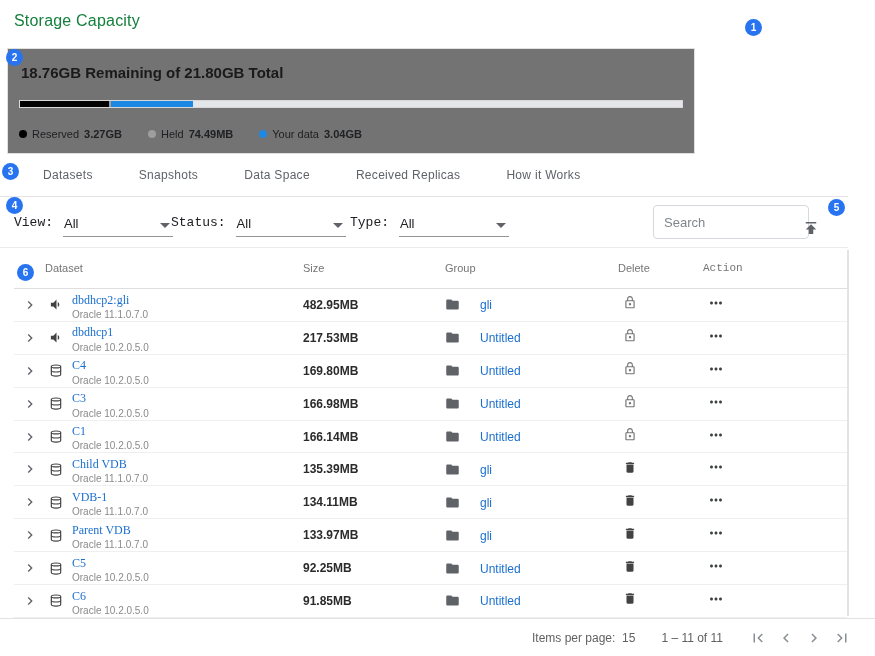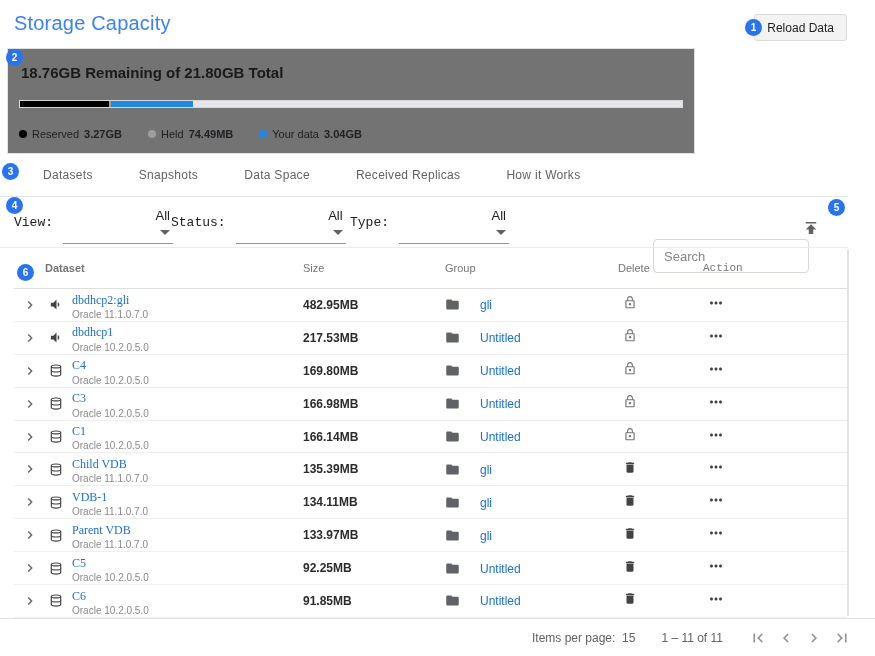--- a/index.html
+++ b/index.html
@@ -2,21 +2,21 @@
 <html style="--link: #1a6fce;"><head>
 <meta charset="utf-8">
 <style>
   :root{ --link:#1a6fce; }
   *{ box-sizing:border-box; }
   html,body{ margin:0; padding:0; background:#fff; }
   body{ font-family:"Liberation Sans", sans-serif; color:#202124; }
   .app{ position:relative; width:875px; height:656px; background:#fff; overflow:hidden; }
 
   
-  .page-title{ position:absolute; left:14px; top:12px; margin:0; font-size:20px; font-weight:normal; color:#3b82f6; letter-spacing:.2px; }
+  .page-title{ position:absolute; left:14px; top:12px; margin:0; font-size:16px; font-weight:normal; color:#15803d; letter-spacing:.2px; }
   .reload-btn{ position:absolute; right:28px; top:14px; height:27px; padding:0 12px; background:#f3f3f3; border:1px solid #dcdcdc; border-radius:3px; font-family:inherit; font-size:12px; color:#202124; cursor:pointer; }
 
   
   .cap-panel{ position:absolute; left:7px; top:48px; width:688px; height:106px; border:1px solid #e0e0e0; background:#737373; }
   .cap-summary{ position:absolute; left:13px; top:15px; font-size:15px; font-weight:bold; color:#1a1a1a; }
   .cap-bar{ position:absolute; left:11px; right:11px; top:51px; height:8px; border:1px solid #d8d8d8; display:flex; overflow:hidden; }
   .cap-bar .seg{ height:100%; flex-shrink:0; }
   .legend{ position:absolute; left:11px; top:79px; display:flex; gap:26px; align-items:center; font-size:11px; color:#202124; }
   .legend-item{ display:flex; align-items:center; gap:5px; }
   .dot{ width:8px; height:8px; border-radius:50%; display:inline-block; background:#999; }
@@ -28,29 +28,29 @@
 
   .hr1{ position:absolute; left:0; top:196px; width:848px; height:1px; background:#e4e4e4; }
   .hr2{ position:absolute; left:0; top:247px; width:848px; height:1px; background:#ececec; }
   .vline{ position:absolute; left:847px; top:250px; width:2px; height:366px; background:#e3e3e3; }
 
   
   .filters{ position:absolute; left:0; top:197px; width:848px; height:50px; }
   .fgroup{ position:absolute; top:0; height:100%; display:flex; align-items:center; }
   .fg-view{ left:14px; } .fg-status{ left:171px; } .fg-type{ left:350px; }
   .flabel{ font-size:13px; color:#202124;font-family:Liberation Mono, monospace; }
-  .fselect{ width:110px; margin-left:10px; display:flex; align-items:flex-end; justify-content:space-between; border-bottom:1px solid #949494; padding:0 3px 5px 1px; font-size:13px; color:#202124; cursor:pointer; position:relative; top:4px;flex-direction:column; }
-  .search{ position:absolute; left:653px; top:8px; width:156px; height:34px; border:1px solid #d5d8dc; border-radius:4px; background:#fff;margin-top:34px; }
+  .fselect{ width:110px; margin-left:10px; display:flex; align-items:flex-end; justify-content:space-between; border-bottom:1px solid #949494; padding:0 3px 5px 1px; font-size:13px; color:#202124; cursor:pointer; position:relative; top:4px; }
+  .search{ position:absolute; left:653px; top:8px; width:156px; height:34px; border:1px solid #d5d8dc; border-radius:4px; background:#fff; }
   .search input{ width:100%; height:100%; border:none; outline:none; padding:0 10px; font-family:inherit; font-size:13px; color:#202124; background:transparent; }
   .search input::placeholder{ color:#80868b; }
   .export-btn{ position:absolute; right:28px; top:22px; background:none; border:none; padding:0; cursor:pointer; line-height:0; }
 
   
   .thead{ position:absolute; left:14px; top:248px; width:833px; height:41px; display:grid; grid-template-columns:289px 142px 170px 85px 1fr; align-items:center; font-size:11px; color:#757575; border-bottom:1px solid #dedede; }
-  .hc-dataset{ padding-left:31px;font-weight:bold; } .hc-delete{ padding-left:3px; } .hc-action{ padding-left:3px;font-family:Liberation Mono, monospace; }
+  .hc-dataset{ padding-left:31px; } .hc-delete{ padding-left:3px; } .hc-action{ padding-left:3px;font-family:Liberation Mono, monospace; }
   .tbody{ position:absolute; left:14px; top:289px; width:833px; }
   .trow{ height:32.9px; display:grid; grid-template-columns:289px 142px 170px 85px 1fr; align-items:center; border-bottom:1px solid #efefef; }
   .c-dataset{ display:flex; align-items:center; height:100%; }
   .chev{ margin-left:8px; width:18px; display:flex; cursor:pointer; line-height:0; }
   .type-ico{ margin-left:9px; width:16px; display:flex; line-height:0; }
   .nm{ margin-left:7px; line-height:1.15; }
   .dslink{ color:var(--link); font-size:12px; text-decoration:none; cursor:pointer;font-family:Liberation Serif, serif; }
   .sub{ font-size:10px; color:#8a8a8a; margin-top:1px; }
   .c-size{ font-size:12px; font-weight:bold; color:#2b2b2b; }
   .c-group{ display:flex; align-items:flex-end; gap:20px; }
@@ -68,21 +68,20 @@
   .callout{ position:absolute; width:17px; height:17px; border-radius:50%; background:#2874f0; color:#fff; font-size:10px; font-weight:bold; display:flex; align-items:center; justify-content:center; z-index:10; }
   .co-1{ left:745px; top:19px; } .co-2{ left:6px; top:49px; } .co-3{ left:2px; top:163px; }
   .co-4{ left:6px; top:197px; } .co-5{ left:828px; top:199px; } .co-6{ left:17px; top:264px; }
 </style>
 </head>
 <body>
 
 <div class="app">
 
   <h1 class="page-title">Storage Capacity</h1>
-  <button class="reload-btn">Reload Data</button>
 
   <section class="cap-panel">
     <div class="cap-summary">18.76GB Remaining of 21.80GB Total</div>
     <div class="cap-bar" style="background: rgb(228, 230, 233);">
       <div class="seg" style="width: 13.4%; background: rgb(0, 0, 0);"></div>
       <div class="seg" style="width: 0.4%; background: rgb(158, 158, 158);"></div>
       <div class="seg" style="width: 12.4%; background: rgb(30, 136, 229);"></div>
     </div>
     <div class="legend">
       <div class="legend-item">

